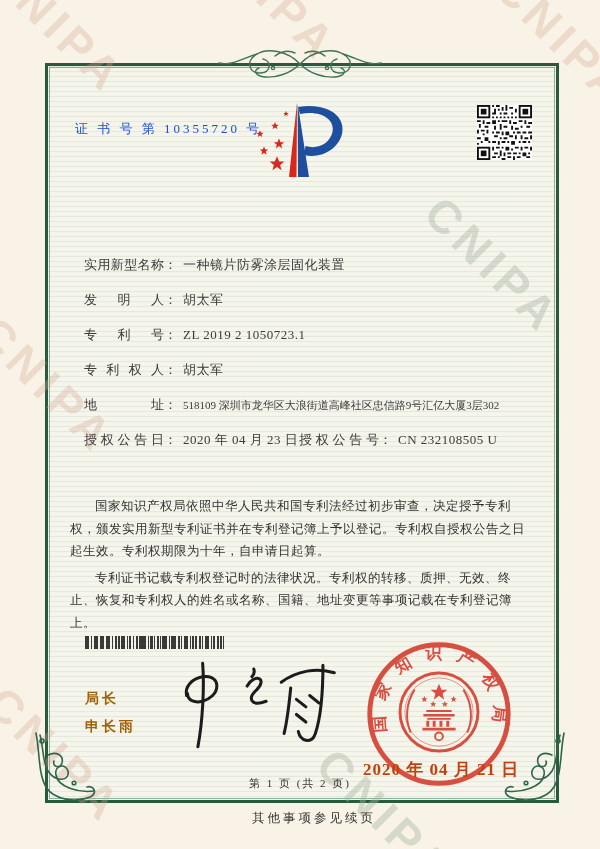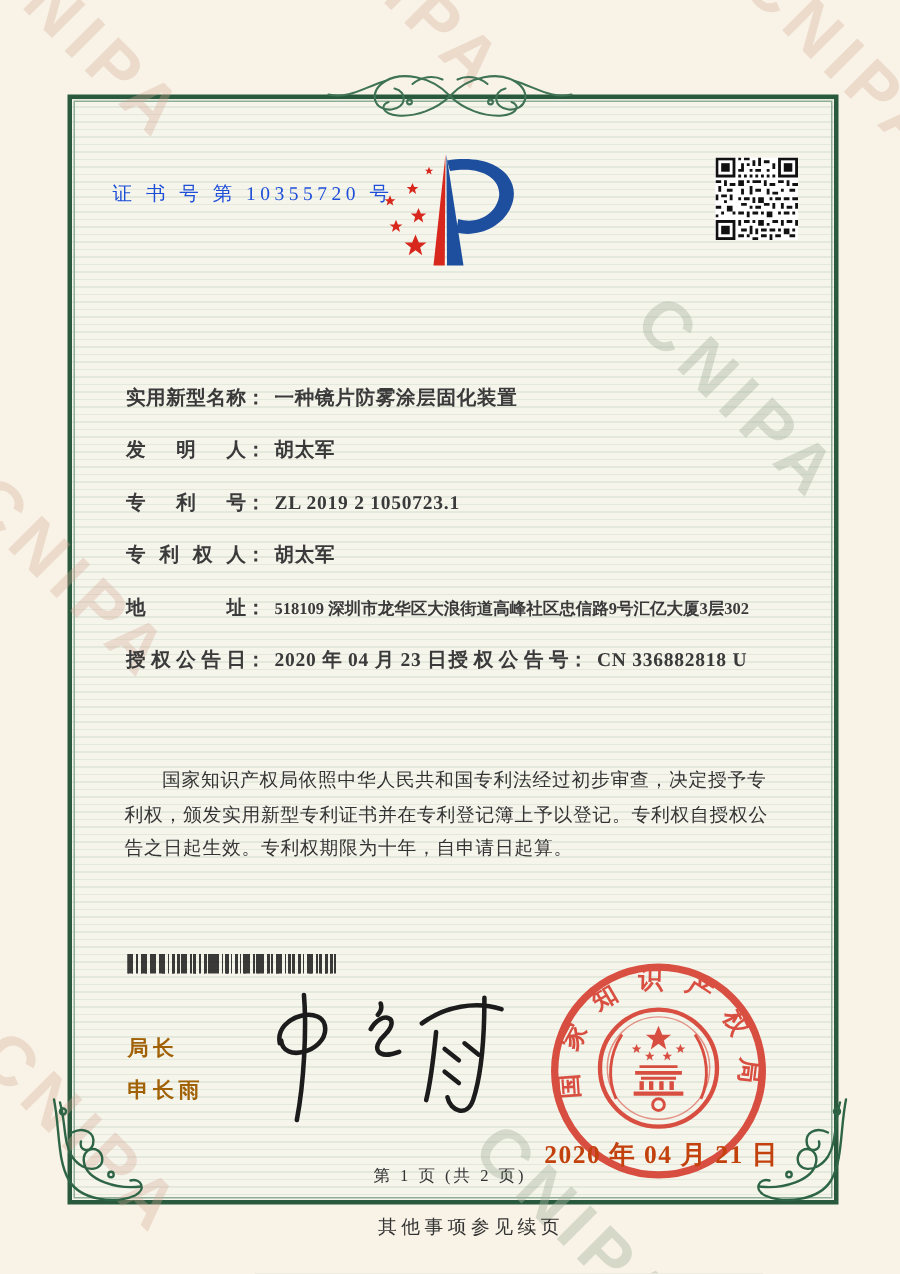--- a/index.html
+++ b/index.html
@@ -20,29 +20,29 @@
   .wm7{left:300px;top:790px;}
   .content{position:absolute;inset:0;z-index:2;}
   
   .cert-no{position:absolute;left:75px;top:120px;font-size:13px;letter-spacing:3px;color:#1d4ed8;}
   .logo{position:absolute;left:238px;top:101px;}
   .qr{position:absolute;left:477px;top:105px;width:55px;height:55px;background:#fdfdfb;}
   .title{position:absolute;left:0;right:0;top:180px;text-align:center;font-size:30px;font-weight:bold;
          letter-spacing:9px;padding-left:9px;color:#222;}
   
   .fields{position:absolute;left:84px;top:256px;width:462px;font-size:13px;color:#3a3a3a;}
-  .frow{position:relative;height:20px;margin-bottom:15px;white-space:nowrap;font-weight:bold;}
+  .frow{position:relative;height:20px;margin-bottom:15px;white-space:nowrap;}
   .flabel{display:inline-block;width:80px;text-align:justify;text-align-last:justify;vertical-align:top;}
   .fcolon{display:inline-block;margin-right:6px;}
   .fval{letter-spacing:.5px;}
   .fval-addr{font-size:11px;letter-spacing:0;}
   .frow-grant .field-right{position:absolute;left:215px;top:0;}
   
   .paras{position:absolute;left:66px;top:492px;width:470px;font-size:12.5px;line-height:22.5px;color:#333;}
-  .paras p{margin:17px;text-indent:2em;letter-spacing:.5px;}
+  .paras p{margin:4px;text-indent:2em;letter-spacing:.5px;font-family:Liberation Mono, monospace;}
   
   .barcode{position:absolute;left:85px;top:636px;width:140px;height:13px;opacity:.85;
     background-image:
       repeating-linear-gradient(90deg,#1a1a1a 0 1px,transparent 1px 3px),
       repeating-linear-gradient(90deg,transparent 0 2px,#1a1a1a 2px 4px,transparent 4px 7px),
       repeating-linear-gradient(90deg,#1a1a1a 0 2px,transparent 2px 11px);}
   
   .sig-block{position:absolute;left:85px;top:684px;font-family:"Liberation Sans","DejaVu Sans",sans-serif;
              font-weight:bold;font-size:14px;color:#a16207;letter-spacing:3px;line-height:28px;}
   .signature{position:absolute;left:160px;top:655px;}
@@ -174,27 +174,28 @@
         <span class="flabel">专利权人</span><span class="fcolon">：</span><span class="fval">胡太军</span>
       </div>
       <div class="frow">
         <span class="flabel">地址</span><span class="fcolon">：</span><span class="fval fval-addr">518109 深圳市龙华区大浪街道高峰社区忠信路9号汇亿大厦3层302</span>
       </div>
       <div class="frow frow-grant">
         <span>
           <span class="flabel">授权公告日</span><span class="fcolon">：</span><span class="fval">2020 年 04 月 23 日</span>
         </span>
         <span class="field-right">
-          <span class="flabel">授权公告号</span><span class="fcolon">：</span><span class="fval">CN 336882818 U</span>
+          <span class="flabel">授权公告号</span><span class="fcolon">：</span><span class="fval">CN 232108505 U</span>
         </span>
       </div>
     </div>
 
     <div class="paras">
       <p>国家知识产权局依照中华人民共和国专利法经过初步审查，决定授予专利权，颁发实用新型专利证书并在专利登记簿上予以登记。专利权自授权公告之日起生效。专利权期限为十年，自申请日起算。</p>
+      <p>专利证书记载专利权登记时的法律状况。专利权的转移、质押、无效、终止、恢复和专利权人的姓名或名称、国籍、地址变更等事项记载在专利登记簿上。</p>
     </div>
 
     <div class="barcode"></div>
 
     <div class="sig-block">
       <div>局长</div>
       <div>申长雨</div>
     </div>
 
     <div class="signature">

